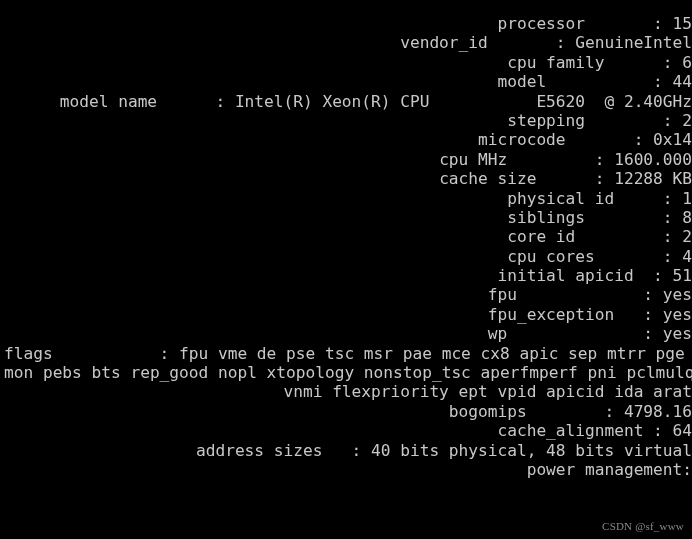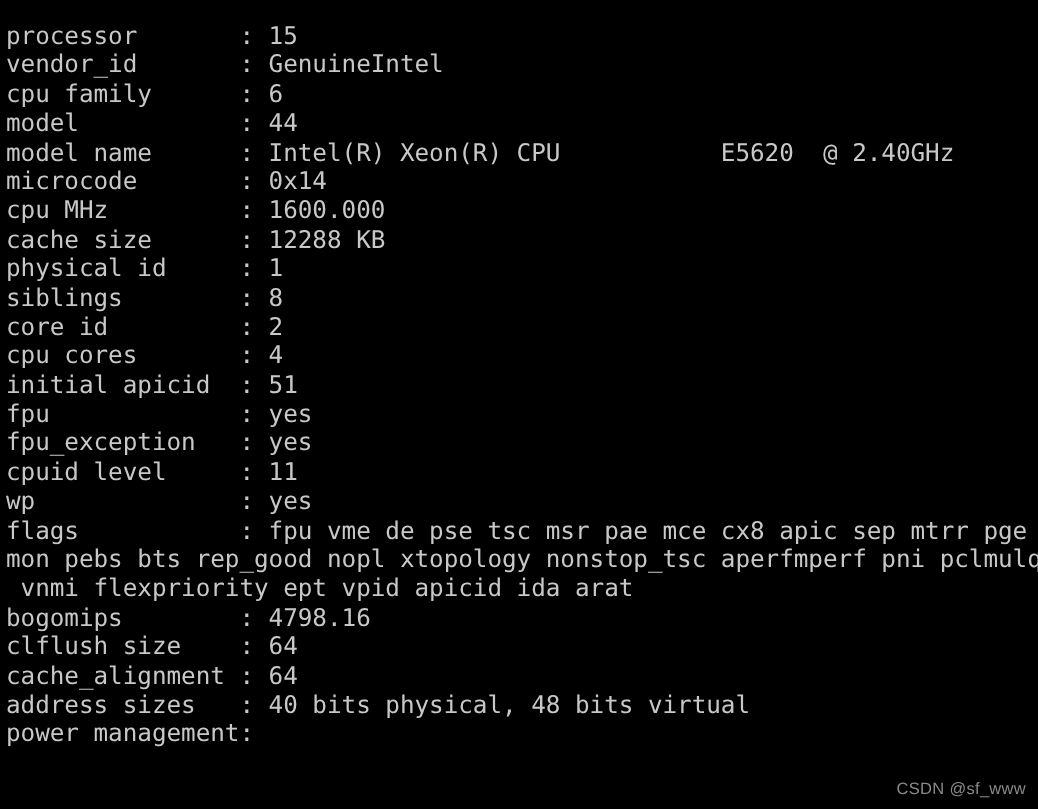--- a/index.html
+++ b/index.html
@@ -15,70 +15,70 @@
     font-family: "DejaVu Sans Mono", "Liberation Mono", monospace;
   }
   #terminal {
     position: relative;
     width: 692px;
     height: 539px;
     background: #000000;
     overflow: hidden;
     box-sizing: border-box;
     padding: 14px 0 0 4px;
+    text-align: right;
   }
   .term-line {
     display: block;
     white-space: pre;
     color: #c8c8c8;
     font-family: "DejaVu Sans Mono", "Liberation Mono", monospace;
     font-size: 16.2px;
     line-height: 19.4px;
     height: 19.4px;
     letter-spacing: -0.02px;
     overflow: hidden;
   }
   #watermark {
     position: absolute;
     right: 8px;
     bottom: 6px;
     color: #8a8a8a;
-    font-family: Liberation Sans, sans-serif;
+    font-family: Liberation Serif, serif;
     font-size: 11px;
     line-height: 13px;
     white-space: pre;
     letter-spacing: 0.2px;
     margin-left: 14px;
   }
 </style>
 </head>
 <body>
 
 <div id="terminal">
   <div id="terminal-output">
       <span class="term-line">processor       : 15</span>
       <span class="term-line">vendor_id       : GenuineIntel</span>
       <span class="term-line">cpu family      : 6</span>
       <span class="term-line">model           : 44</span>
       <span class="term-line">model name      : Intel(R) Xeon(R) CPU           E5620  @ 2.40GHz</span>
+      <span class="term-line">stepping        : 2</span>
       <span class="term-line">microcode       : 0x14</span>
       <span class="term-line">cpu MHz         : 1600.000</span>
       <span class="term-line">cache size      : 12288 KB</span>
       <span class="term-line">physical id     : 1</span>
       <span class="term-line">siblings        : 8</span>
       <span class="term-line">core id         : 2</span>
       <span class="term-line">cpu cores       : 4</span>
       <span class="term-line">initial apicid  : 51</span>
       <span class="term-line">fpu             : yes</span>
       <span class="term-line">fpu_exception   : yes</span>
-      <span class="term-line">cpuid level     : 11</span>
       <span class="term-line">wp              : yes</span>
       <span class="term-line">flags           : fpu vme de pse tsc msr pae mce cx8 apic sep mtrr pge m</span>
       <span class="term-line">mon pebs bts rep_good nopl xtopology nonstop_tsc aperfmperf pni pclmulqd</span>
       <span class="term-line"> vnmi flexpriority ept vpid apicid ida arat</span>
       <span class="term-line">bogomips        : 4798.16</span>
-      <span class="term-line">clflush size    : 64</span>
       <span class="term-line">cache_alignment : 64</span>
       <span class="term-line">address sizes   : 40 bits physical, 48 bits virtual</span>
       <span class="term-line">power management:</span>
     </div>
   <div id="watermark">CSDN @sf_www</div>
 </div>
 
 </body></html>

